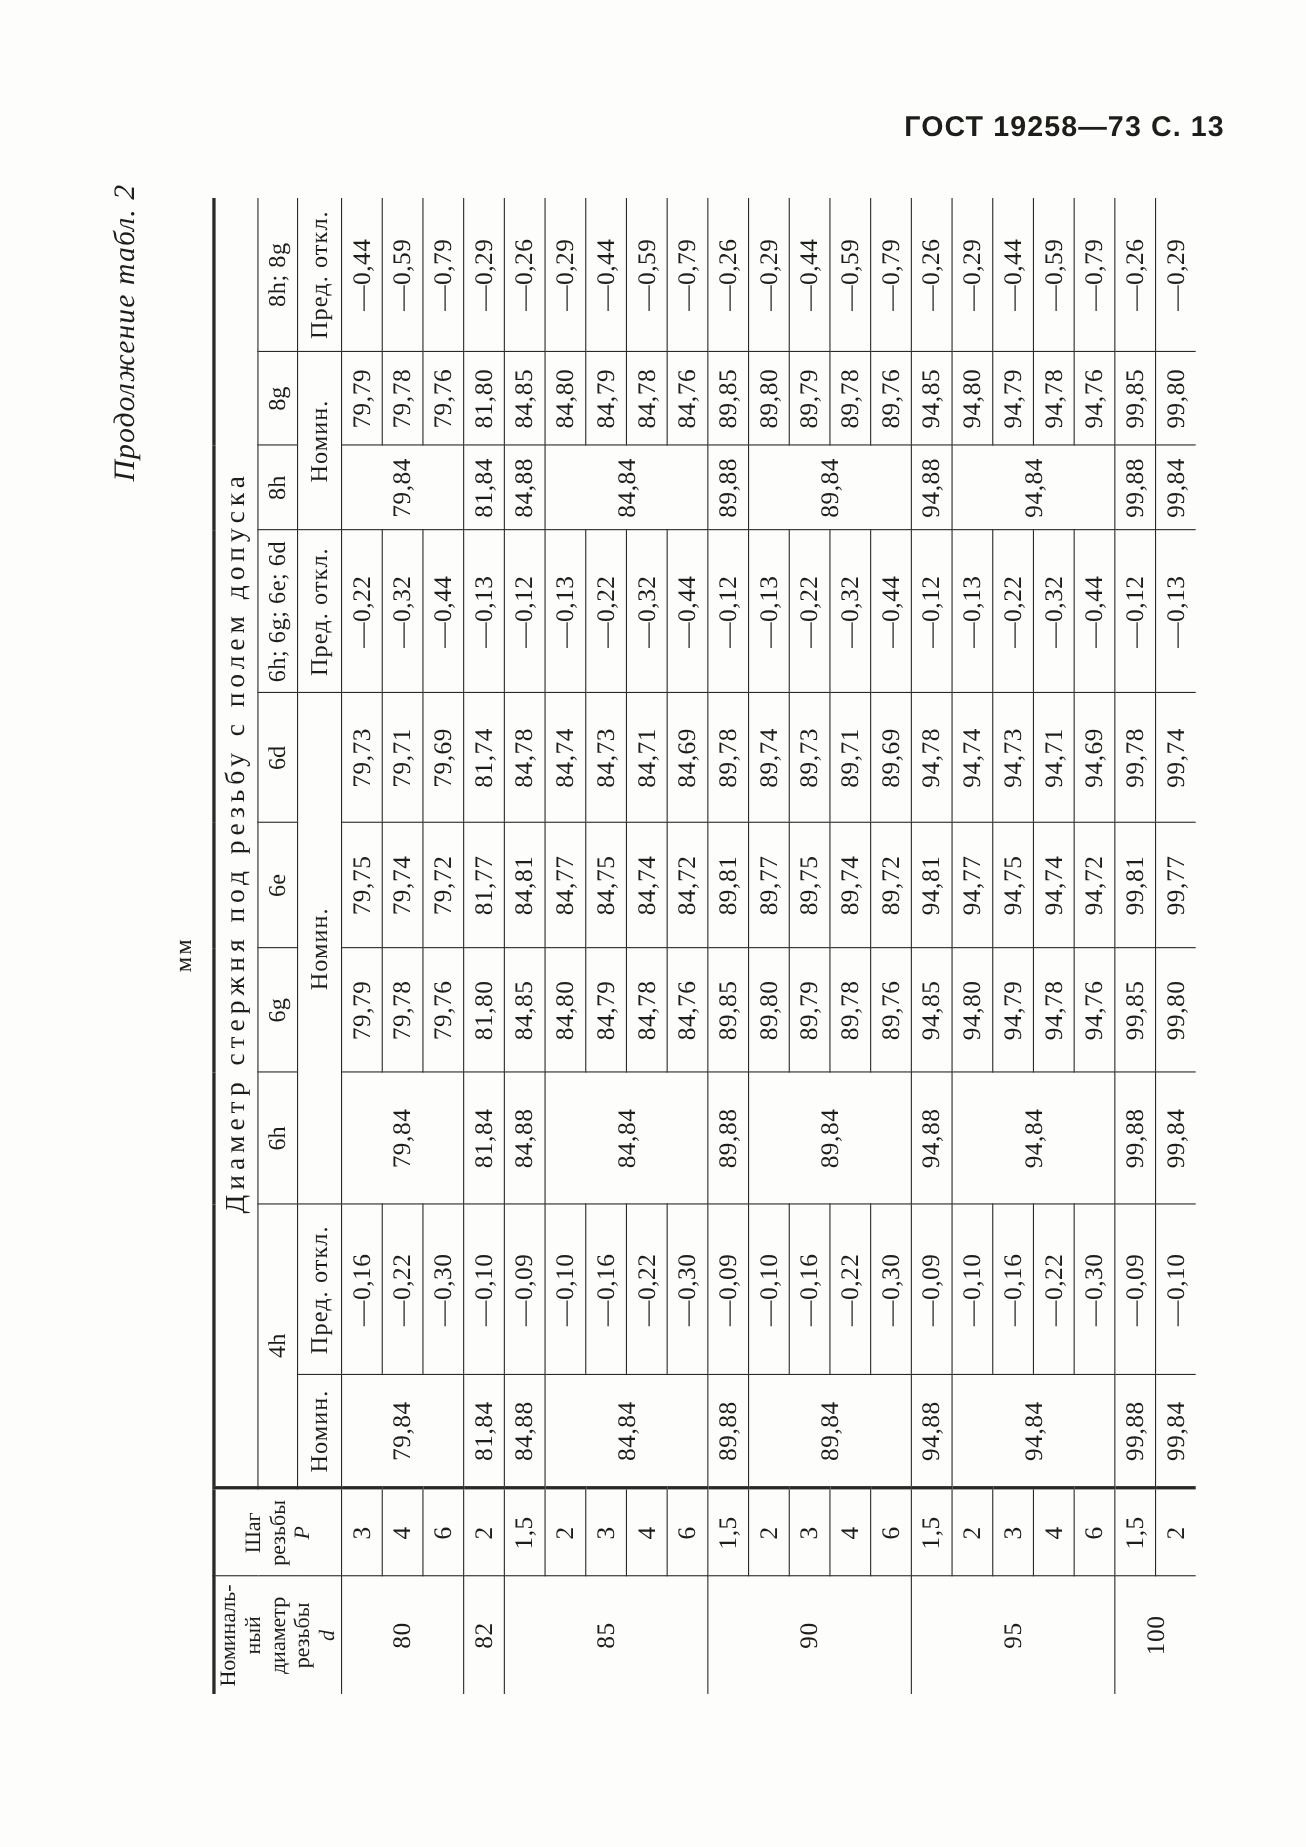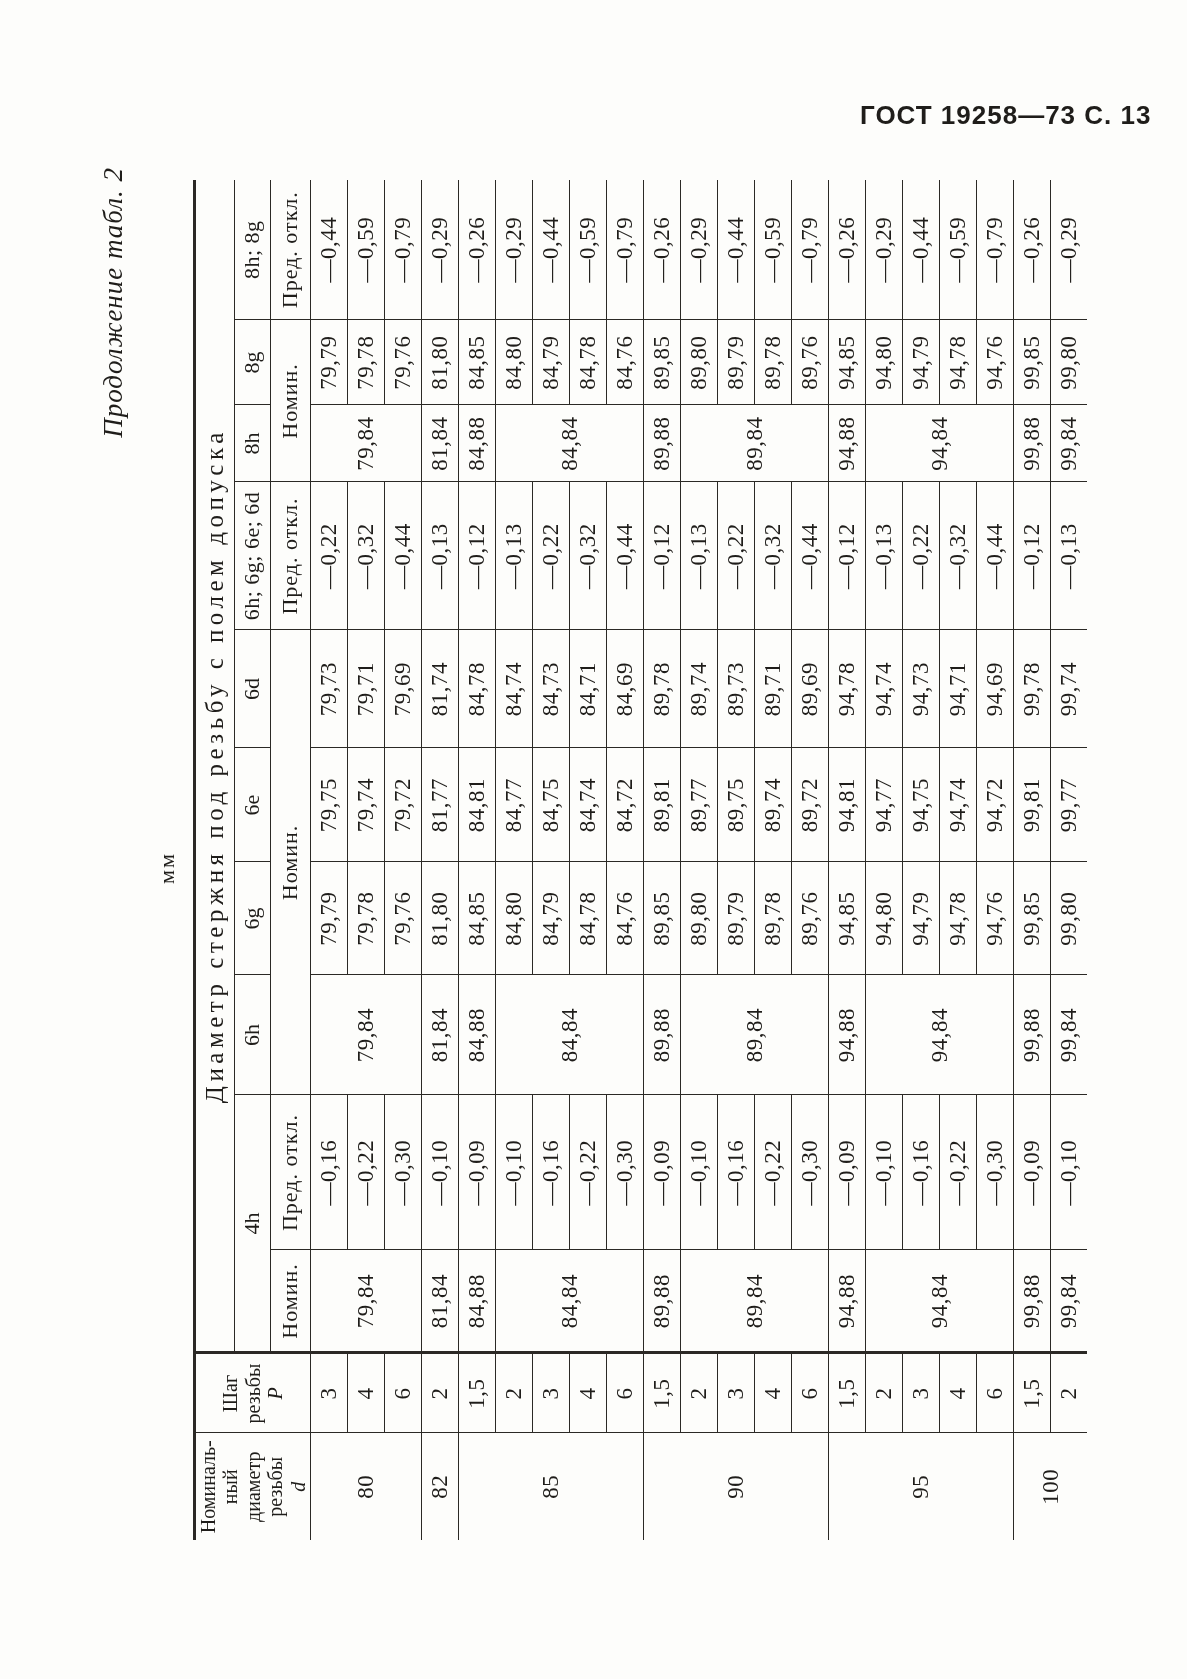--- a/index.html
+++ b/index.html
@@ -5,21 +5,21 @@
   :root{ --ink:#1f1d1a; --line:#2b2925; --paper:#fdfdfb; }
   html,body{ margin:0; padding:0; background:#e8e8e8; }
   #page{
     position:relative; width:1187px; height:1679px; background:var(--paper);
     overflow:hidden; font-family:"Liberation Serif", serif; color:var(--ink);
   }
   
   #doc-header{
     position:absolute; left:822px; top:100px; width:290px;
     font-family:"Liberation Sans", sans-serif; font-weight:bold;
-    font-size:26px; letter-spacing:1px; white-space:nowrap; color:var(--ink);margin-left:38px;
+    font-size:26px; letter-spacing:1px; white-space:nowrap; color:var(--ink);
   }
   
   #landscape{
     position:absolute; left:0; top:0; width:1679px; height:1187px;
     transform-origin:0 0; transform:rotate(-90deg) translateX(-1679px);
   }
   #continuation{
     position:absolute; left:1130px; top:98px; width:382px; text-align:right;
     font-style:italic; font-size:27px; letter-spacing:1px; white-space:nowrap;
   }

